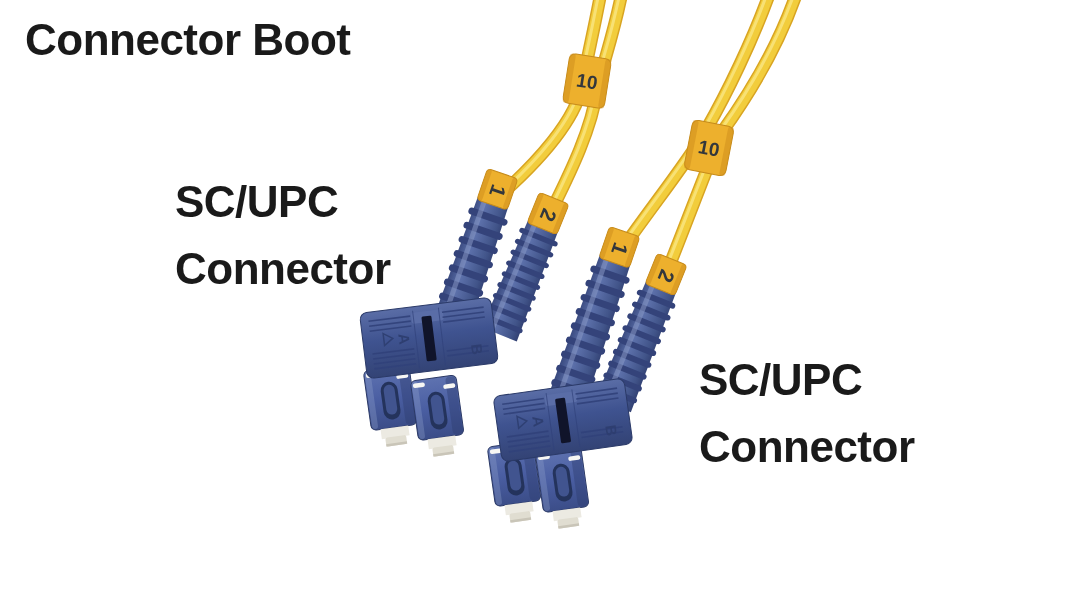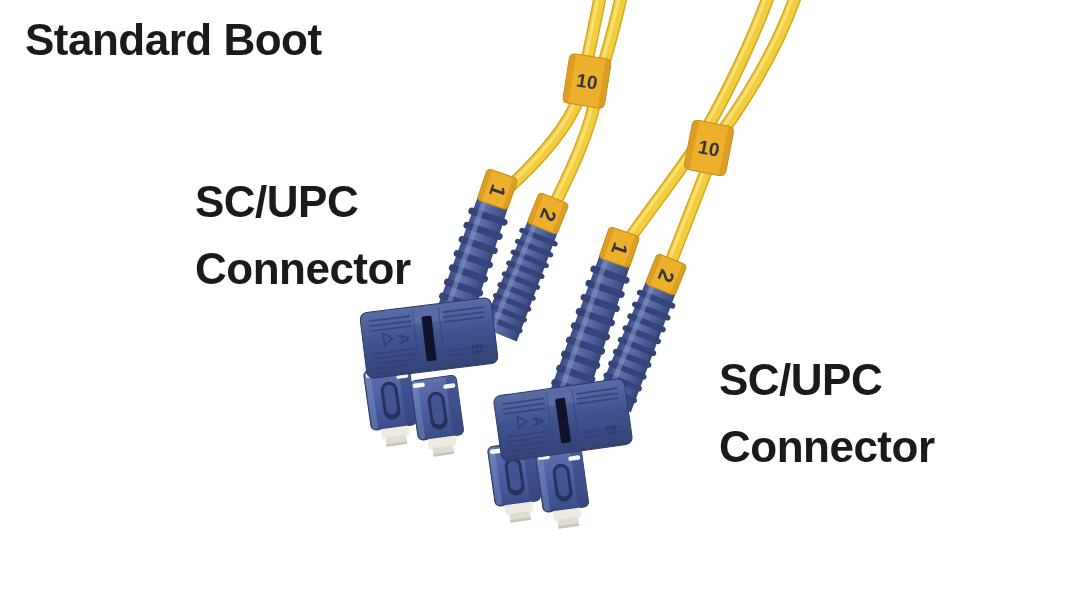--- a/index.html
+++ b/index.html
@@ -7,21 +7,21 @@
     position:relative;width:1080px;height:608px;overflow:hidden;
     background:var(--background,#fff);
     font-family:"Liberation Sans",sans-serif;
   }
   .stage svg{position:absolute;left:0;top:0;}
   .caption{
     position:absolute;
     font-weight:700;font-size:44px;line-height:52px;letter-spacing:-0.5px;
     color:var(--textInk,#1a1a1a);white-space:nowrap;
   }
-  .caption.two-line{line-height:67px;margin-left:20px;}
+  .caption.two-line{line-height:67px;}
   .caption-title{left:25px;top:14px;}
   .caption-left{left:175px;top:168px;}
   .caption-right{left:699px;top:346px;}
 
   
   .cable-casing{fill:none;stroke:var(--cableEdge,#d8a422);stroke-width:13;stroke-linecap:round;}
   .cable-body{fill:none;stroke:var(--cableYellow,#f2cd3c);stroke-width:10;stroke-linecap:round;}
   .cable-shine{fill:none;stroke:var(--cableSheen,#f9e47e);stroke-width:3;stroke-linecap:round;opacity:.85;}
 
   
@@ -199,21 +199,21 @@
         </g>
       </g>
 
       <use href="#plug" transform="translate(510,444) rotate(-8)"></use>
       <use href="#plug" transform="translate(558,450) rotate(-8)"></use>
       <use href="#housing" transform="translate(563,420) rotate(-8)"></use>
     </g>
   </svg>
 
   <div class="caption caption-title">
-    <span>Standard Boot</span>
+    <span>Connector Boot</span>
   </div>
 
   <div class="caption caption-left two-line">
     <div>SC/UPC</div>
     <div>Connector</div>
   </div>
 
   <div class="caption caption-right two-line">
     <div>SC/UPC</div>
     <div>Connector</div>

